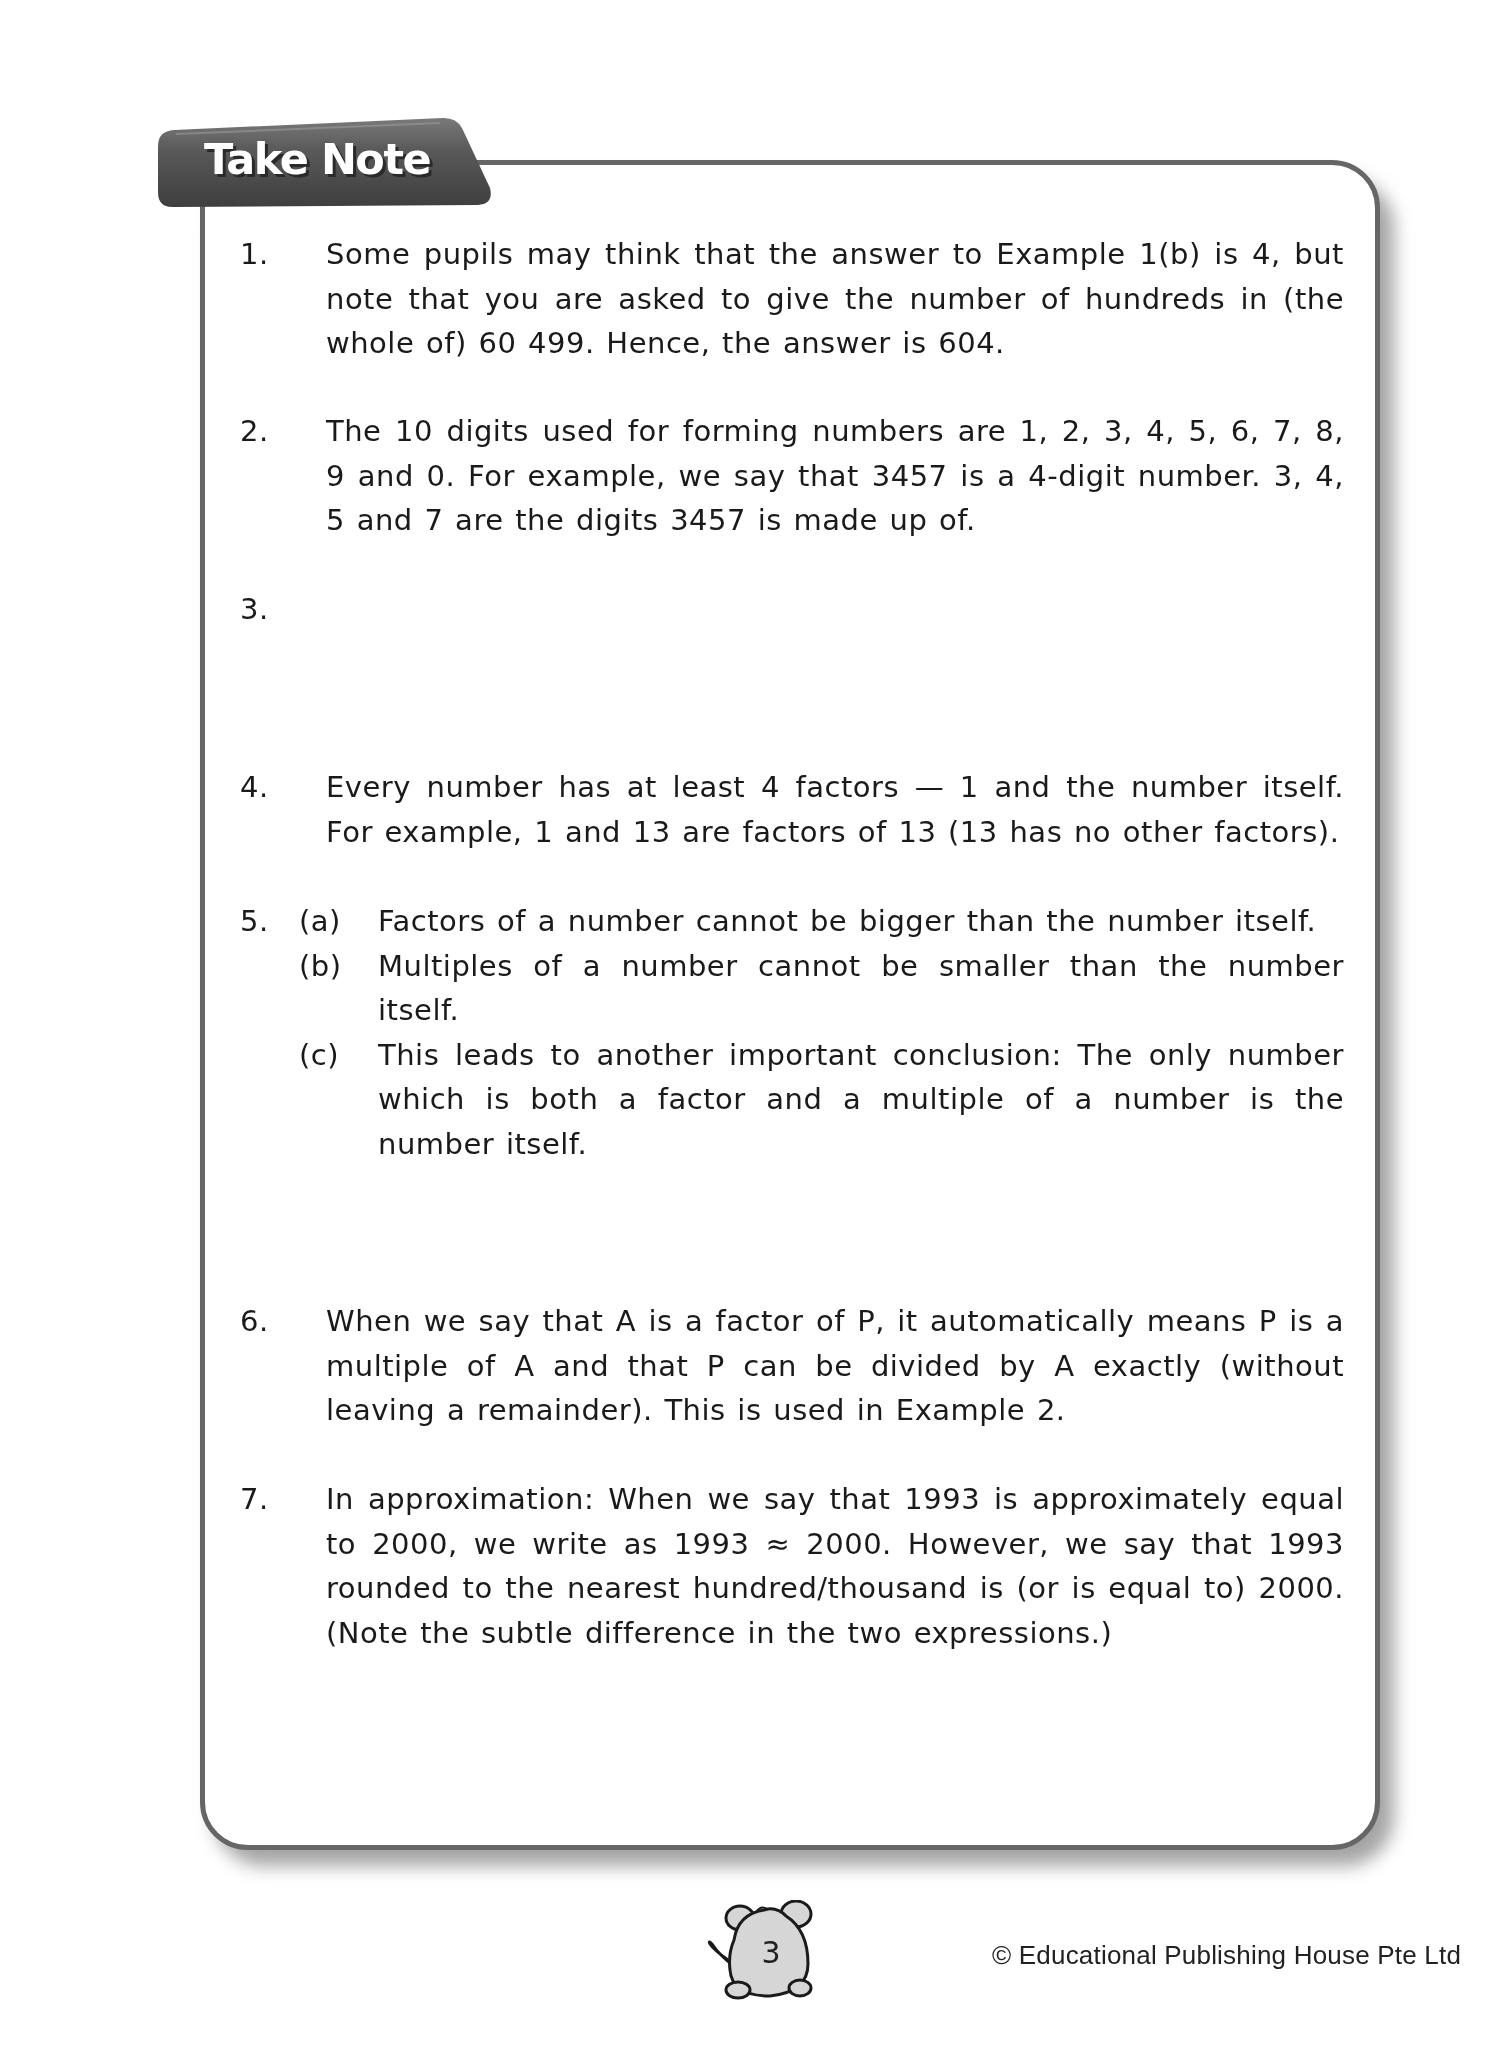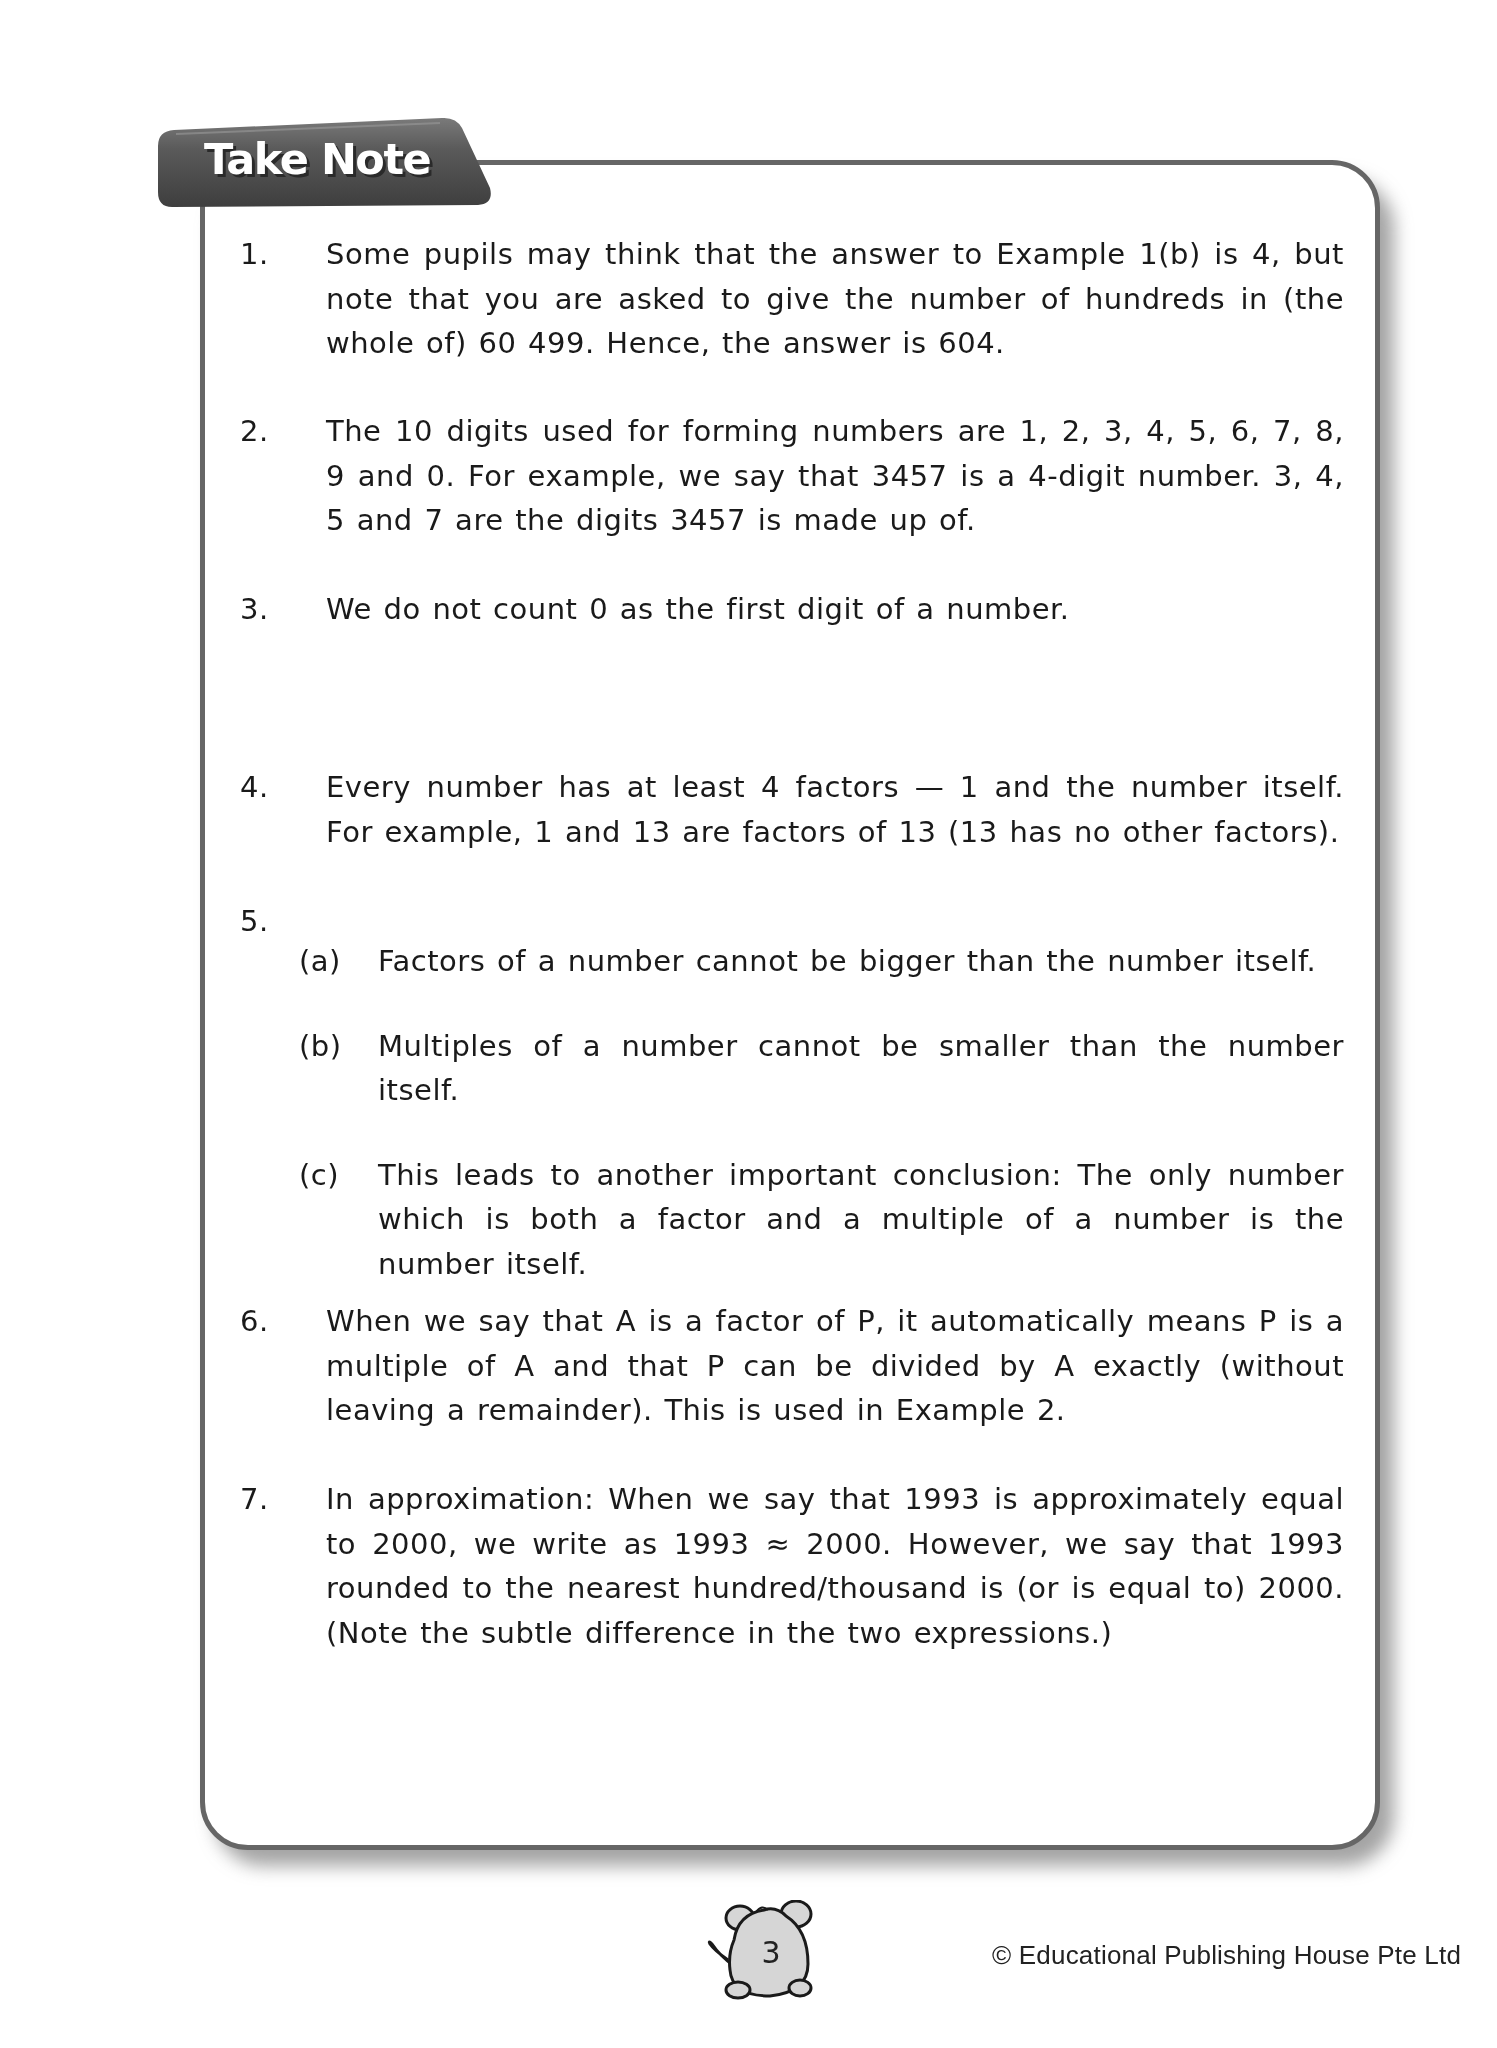--- a/index.html
+++ b/index.html
@@ -13,21 +13,21 @@
   .tab-wrap svg { position: absolute; left: 0; top: 0; }
   .tab-title { position: absolute; left: 48px; top: 18px; font-family: "DejaVu Sans", sans-serif;
                font-weight: bold; font-size: 43px; color: #ffffff; letter-spacing: -1.5px;
                text-shadow: 3px 3px 0 #2a2a2a; }
   .item { position: absolute; left: 240px; width: 1104px; font-size: 29px; line-height: 44.5px;
           word-spacing: 2px; letter-spacing: 0.5px; }
   .num { position: absolute; left: 0; top: 0; }
   .txt { margin-left: 86px; text-align: justify; text-align-last: left; }
   .sub { position: relative; margin-left: 59px; }
   .sub-label { position: absolute; left: 0; top: 0; }
-  .sub-txt { margin-left: 79px; text-align: justify; text-align-last: left; margin-top: 40px; }
+  .sub-txt { margin-left: 79px; text-align: justify; text-align-last: left; }
   .mouse { position: absolute; left: 704px; top: 1900px; width: 120px; height: 102px; }
   .page-num { position: absolute; left: 755px; top: 1935px; width: 32px; text-align: center;
               font-size: 30px; color: #222; }
   .copyright { position: absolute; left: 992px; top: 1940px; font-family: "Liberation Sans", sans-serif;
                font-size: 26px; color: #222; letter-spacing: 0.2px; }
 </style>
 </head>
 <body>
 
 <div class="box-shadow"></div>
@@ -53,21 +53,20 @@
   <div class="txt">Some pupils may think that the answer to Example 1(b) is 4, but note that you are asked to give the number of hundreds in (the whole of) 60 499. Hence, the answer is 604.</div>
 </div>
 
 <div class="item" style="top:409px">
   <span class="num">2.</span>
   <div class="txt">The 10 digits used for forming numbers are 1, 2, 3, 4, 5, 6, 7, 8, 9 and 0. For example, we say that 3457 is a 4-digit number. 3, 4, 5 and 7 are the digits 3457 is made up of.</div>
 </div>
 
 <div class="item" style="top:587px">
   <span class="num">3.</span>
-  <div class="txt">We do not count 0 as the first digit of a number.</div>
 </div>
 
 <div class="item" style="top:765px">
   <span class="num">4.</span>
   <div class="txt">Every number has at least 4 factors — 1 and the number itself. For example, 1 and 13 are factors of 13 (13 has no other factors).</div>
 </div>
 
 <div class="item" style="top:899px">
   <span class="num">5.</span>
   <div class="sub">

